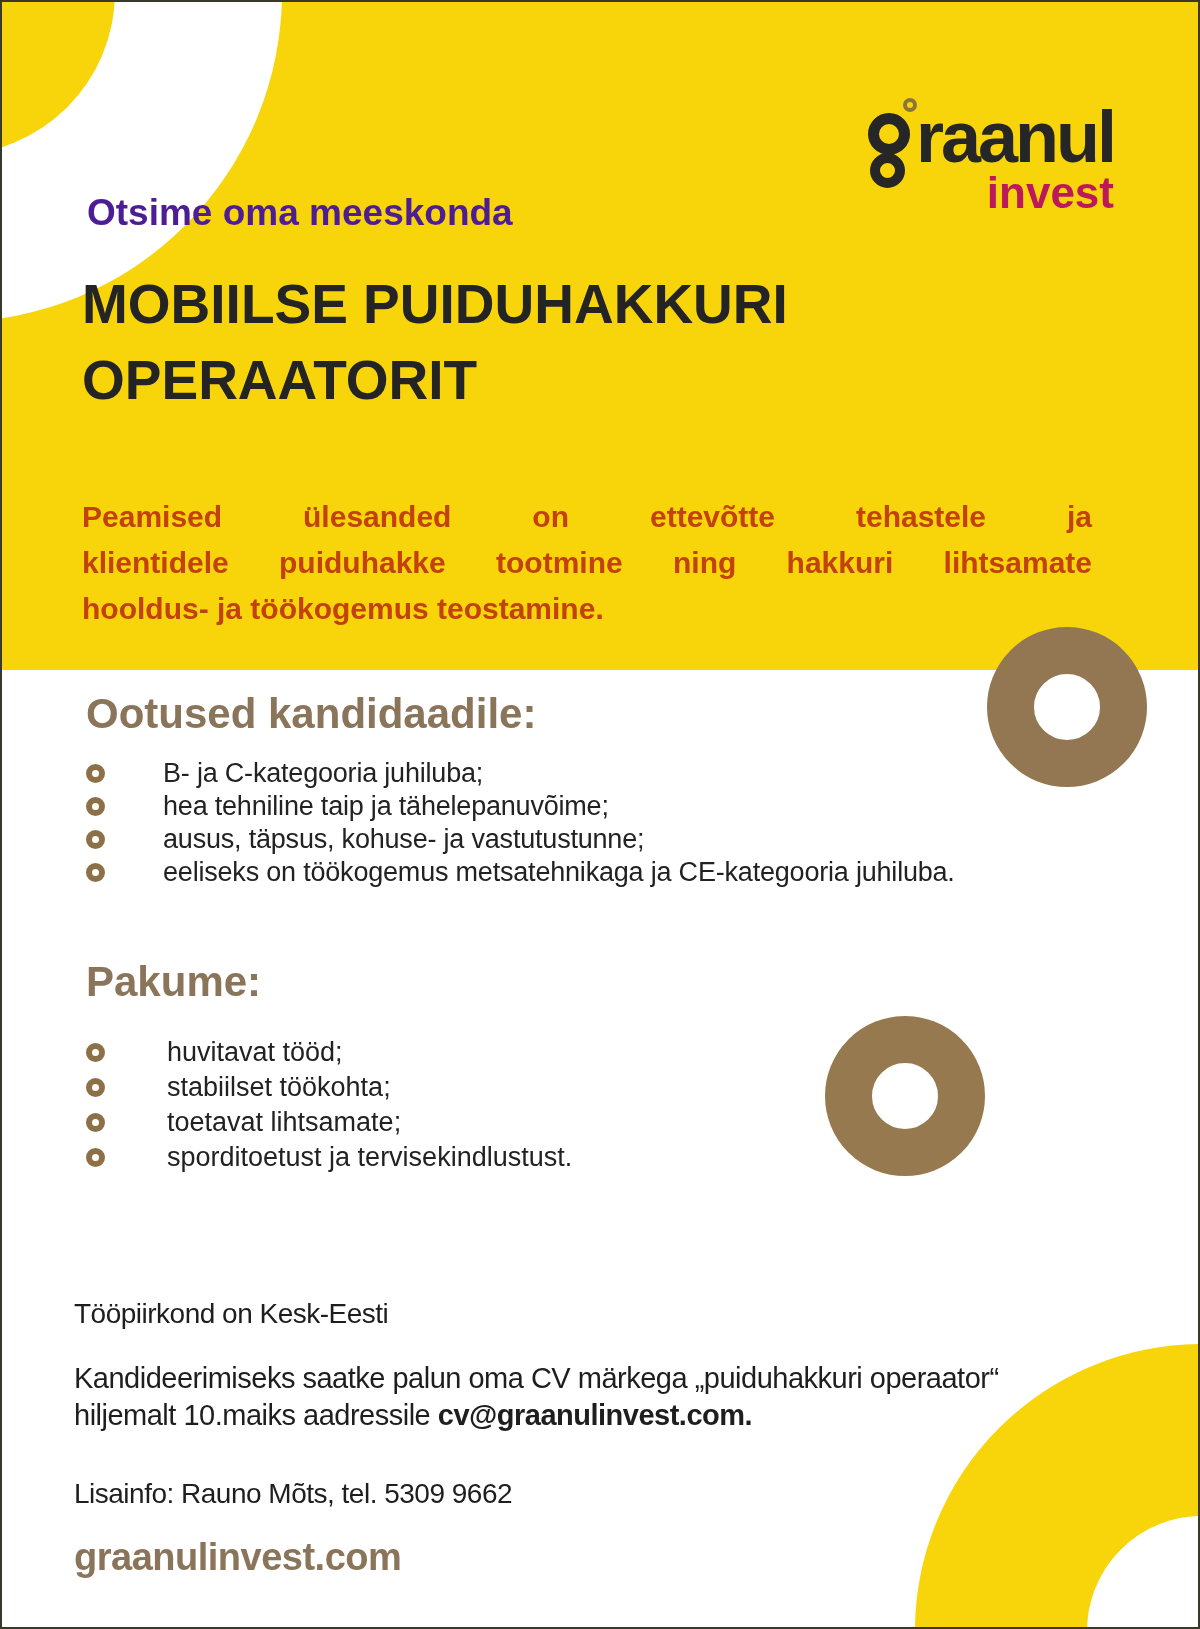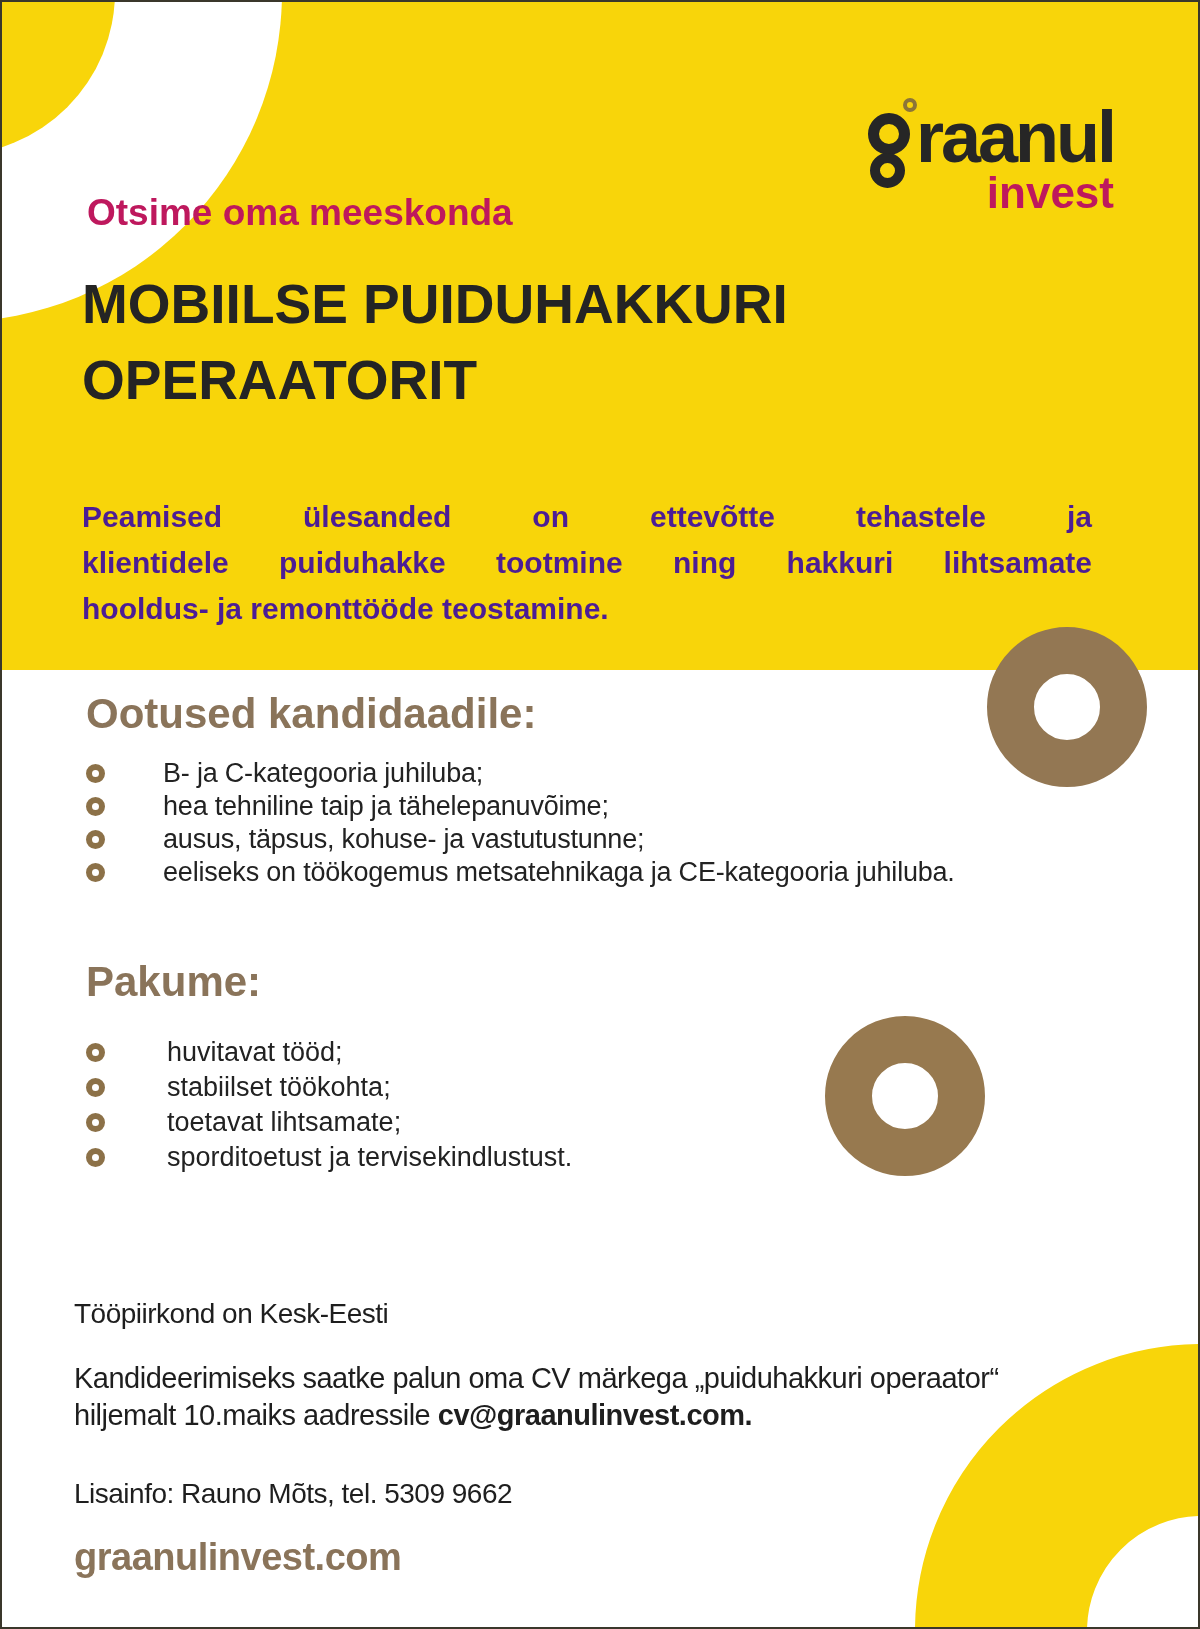--- a/index.html
+++ b/index.html
@@ -41,30 +41,30 @@
     font-size:72px;font-weight:700;letter-spacing:-3px;color:#262626;
     line-height:94px;display:inline-block;
   }
   .logo-sub{
     font-size:44px;font-weight:700;color:#be185d;
     margin-top:-22px;letter-spacing:0px;
   }
   
   .tagline{
     position:absolute;left:85px;top:190px;
-    font-size:37px;font-weight:700;color:#be185d;
+    font-size:37px;font-weight:700;color:#4c1d95;
   }
   .job-title{
     position:absolute;left:80px;top:264px;
     font-size:55px;font-weight:800;line-height:76px;
     letter-spacing:0px;color:#242424;
   }
   .intro{
     position:absolute;left:80px;top:492px;width:1010px;
-    font-size:30px;font-weight:700;line-height:46px;color:#4c1d95;
+    font-size:30px;font-weight:700;line-height:46px;color:#c2410c;
   }
   .intro .j{text-align:justify;text-align-last:justify;}
   
   .donut{position:absolute;border-radius:50%;background:transparent;z-index:3;}
   .donut1{left:985px;top:625px;width:66px;height:66px;border:47px solid #937753;}
   .donut2{left:823px;top:1014px;width:66px;height:66px;border:47px solid #97794F;}
   .quarter-ring{
     position:absolute;left:913px;top:1342px;
     width:230px;height:230px;border-radius:50%;
     border:172px solid #F8D50A;z-index:1;
@@ -126,21 +126,21 @@
     <div class="tagline">Otsime oma meeskonda</div>
 
     <div class="job-title">
       <div>MOBIILSE PUIDUHAKKURI</div>
       <div>OPERAATORIT</div>
     </div>
 
     <div class="intro">
       <div class="j">Peamised ülesanded on ettevõtte tehastele ja</div>
       <div class="j">klientidele puiduhakke tootmine ning hakkuri lihtsamate</div>
-      <div>hooldus- ja remonttööde teostamine.</div>
+      <div>hooldus- ja töökogemus teostamine.</div>
     </div>
   </div>
 
   <div class="donut donut1"></div>
   <div class="donut donut2"></div>
   <div class="quarter-ring"></div>
 
   <h2 class="sec-h h-ootused">Ootused kandidaadile:</h2>
 
   <ul class="blist list1">

